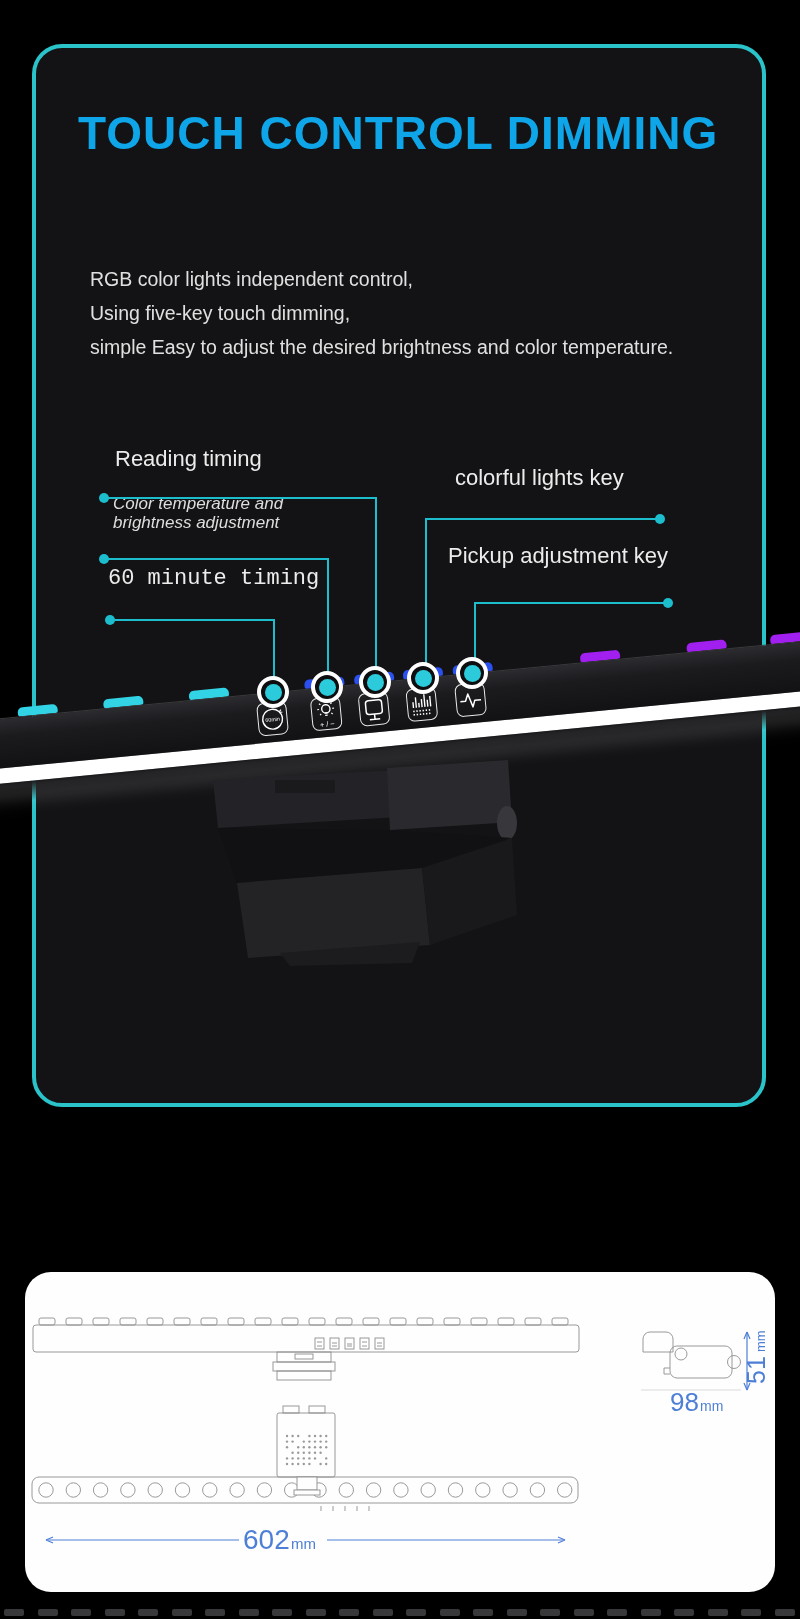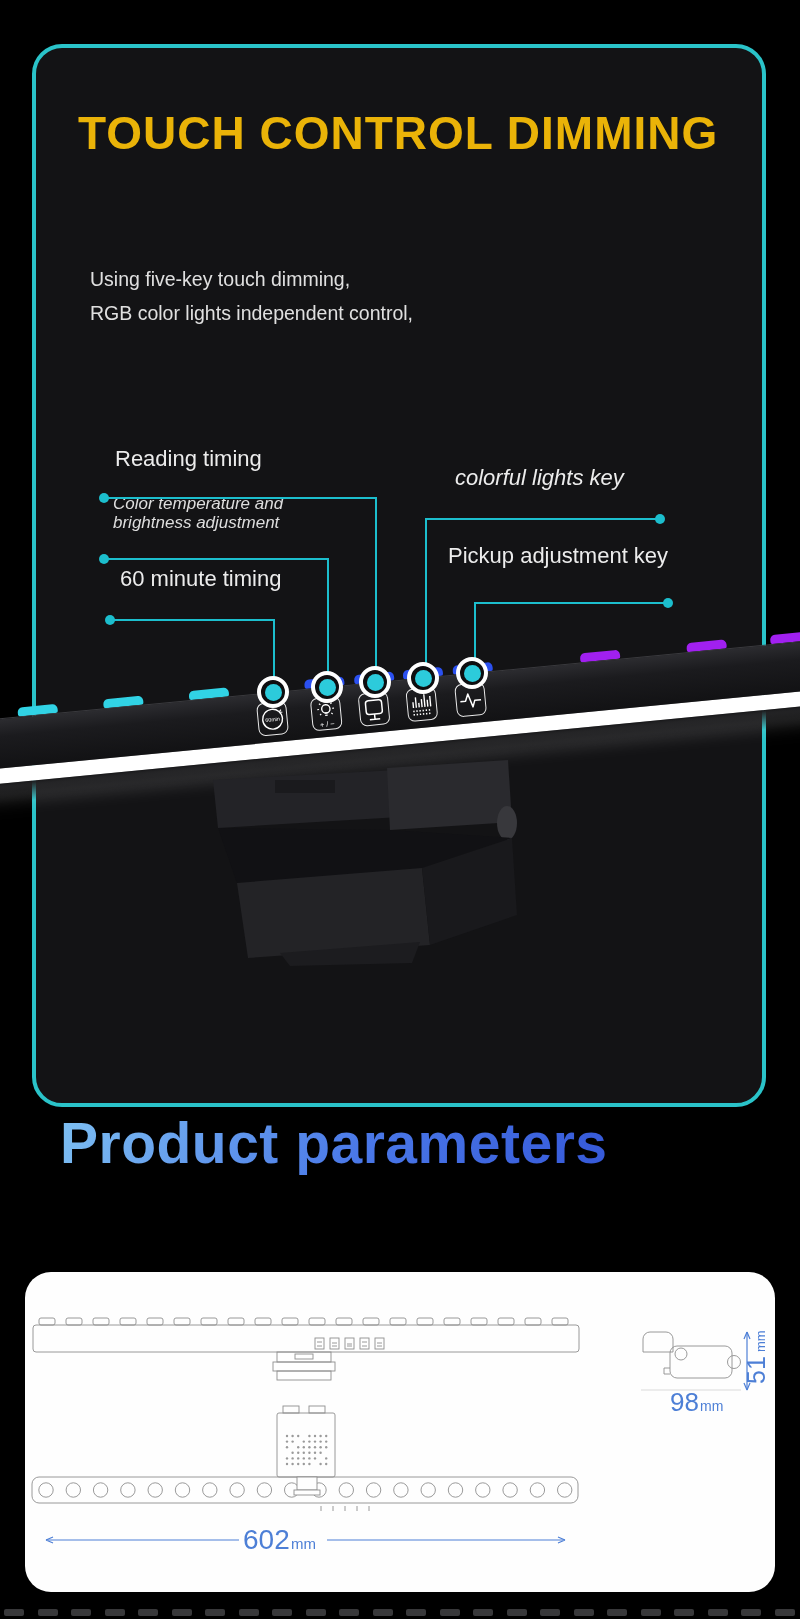--- a/index.html
+++ b/index.html
@@ -8,21 +8,21 @@
     position:relative; width:800px; height:1619px; overflow:hidden;
     background:#000; font-family:"Liberation Sans", sans-serif;
   }
   
   .hero-card {
     position:absolute; left:32px; top:44px; width:734px; height:1063px;
     border:4px solid #2ac3c9; border-radius:30px; background:#131315; z-index:1;
   }
   .title1 {
     position:absolute; left:78px; top:106px; font-size:46px; font-weight:bold;
-    letter-spacing:1px; color:#eab308; z-index:3; white-space:nowrap;
+    letter-spacing:1px; color:#0ea5e9; z-index:3; white-space:nowrap;
   }
   .title2 {
     position:absolute; left:78px; top:181px; font-size:46px; font-weight:bold;
     letter-spacing:1px; color:#5a74e6; z-index:3; white-space:nowrap;
   }
   .para {
     position:absolute; left:90px; top:262px; z-index:3;
     font-size:19.5px; line-height:34px; color:#e0e0e0; font-weight:400;
   }
   .para span { display:block; }
@@ -83,31 +83,32 @@
 </head>
 <body>
 
 <div id="stage">
 
   <div class="hero-card"></div>
 
   <div class="title1">TOUCH CONTROL DIMMING</div>
 
   <div class="para">
+    <span>RGB color lights independent control,</span>
     <span>Using five-key touch dimming,</span>
-    <span>RGB color lights independent control,</span>
+    <span>simple Easy to adjust the desired brightness and color temperature.</span>
   </div>
 
   <div class="co-label" style="left:115px; top:446px;">Reading timing</div>
   <div class="co-small" style="left:113px; top:494px;font-style:italic;">
     <span>Color temperature and</span><br>
     <span>brightness adjustment</span>
   </div>
-  <div class="co-label" style="left:120px; top:566px;">60 minute timing</div>
-  <div class="co-label" style="left:455px; top:465px;font-style:italic;">colorful lights key</div>
+  <div class="co-label" style="left:108px; top:566px;font-family:Liberation Mono, monospace;">60 minute timing</div>
+  <div class="co-label" style="left:455px; top:465px;">colorful lights key</div>
   <div class="co-label" style="left:448px; top:543px;">Pickup adjustment key</div>
 
   <div class="cdot" style="left:99px; top:493px;"></div>
   <div class="cl" style="left:104px; top:497px; width:273px; height:2px;"></div>
   <div class="cl" style="left:375px; top:497px; width:2px; height:175px;"></div>
 
   <div class="cdot" style="left:99px; top:554px;"></div>
   <div class="cl" style="left:104px; top:558px; width:225px; height:2px;"></div>
   <div class="cl" style="left:327px; top:558px; width:2px; height:119px;"></div>
 
@@ -199,21 +200,20 @@
     <polygon points="48,78 43,30 227,20 230,67" fill="#232327"></polygon>
     <polygon points="217,18 338,10 342,72 220,80" fill="#2a2a2e"></polygon>
     <ellipse cx="337" cy="73" rx="10" ry="17" fill="#38383c"></ellipse>
     <polygon points="48,78 220,80 342,88 250,122 67,133" fill="#111114"></polygon>
     <polygon points="67,133 252,118 260,195 78,208" fill="#232326"></polygon>
     <polygon points="252,118 342,88 347,165 260,195" fill="#19191c"></polygon>
     <polygon points="110,203 250,192 242,213 120,216" fill="#1c1c1f"></polygon>
     <rect x="105" y="30" width="60" height="13" fill="#1a1a1d"></rect>
   </svg>
 
-  <div class="params-heading">Product parameters</div>
 
   <div class="panel">
     <svg width="750" height="320" viewBox="0 0 750 320">
       <g stroke="#8f8f8f" stroke-width="0.9" fill="none">
 
         <rect x="8" y="53" width="546" height="27" rx="3"></rect>
         <g id="g-bumps">
             <rect x="14" y="46" width="16" height="7" rx="2"></rect>
             <rect x="41" y="46" width="16" height="7" rx="2"></rect>
             <rect x="68" y="46" width="16" height="7" rx="2"></rect>

